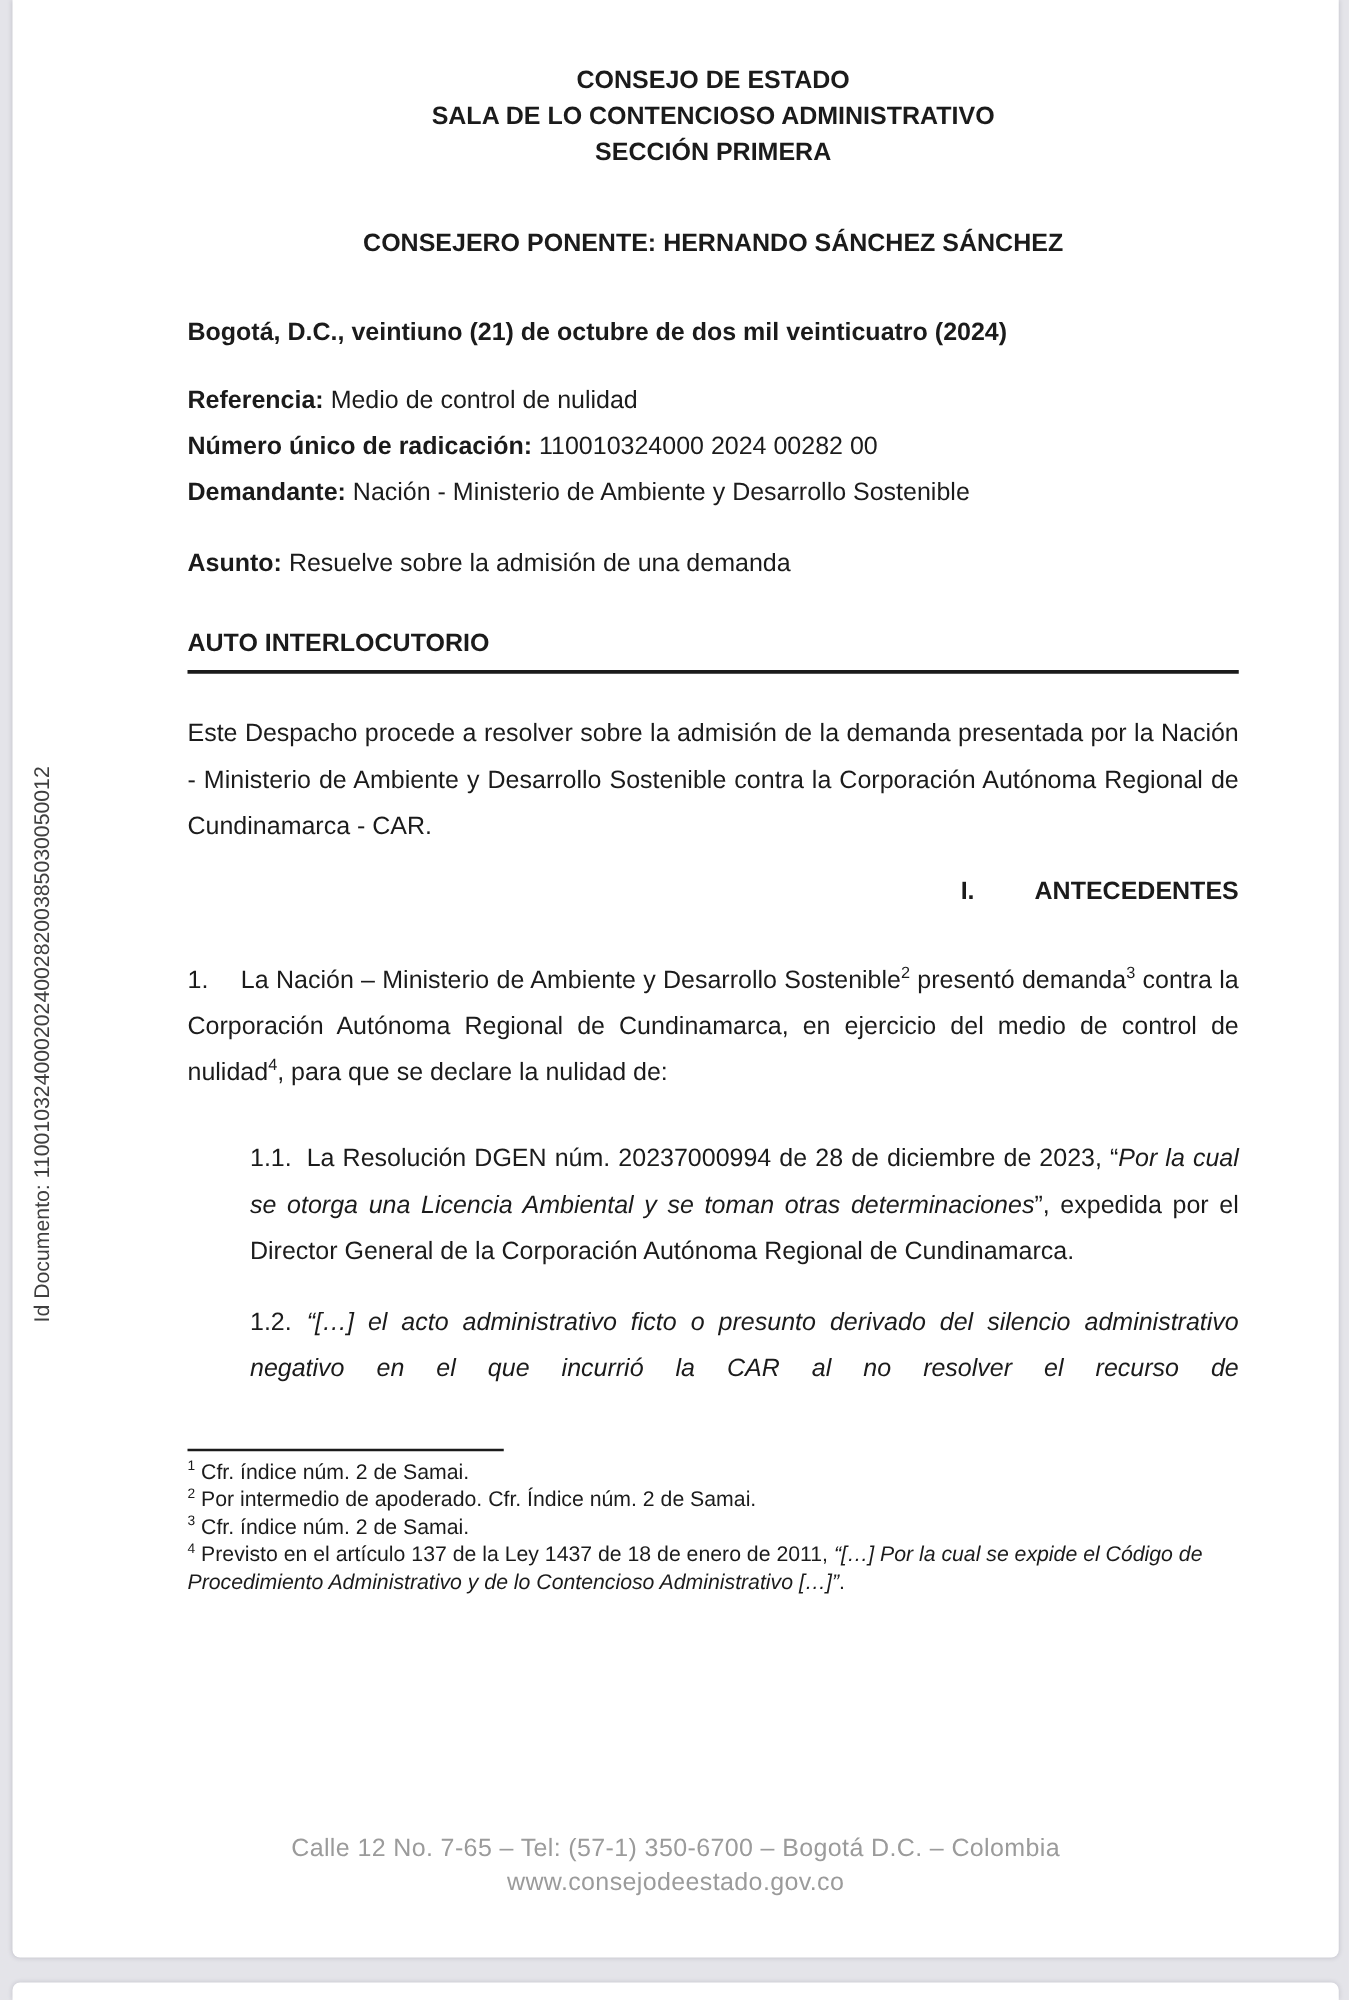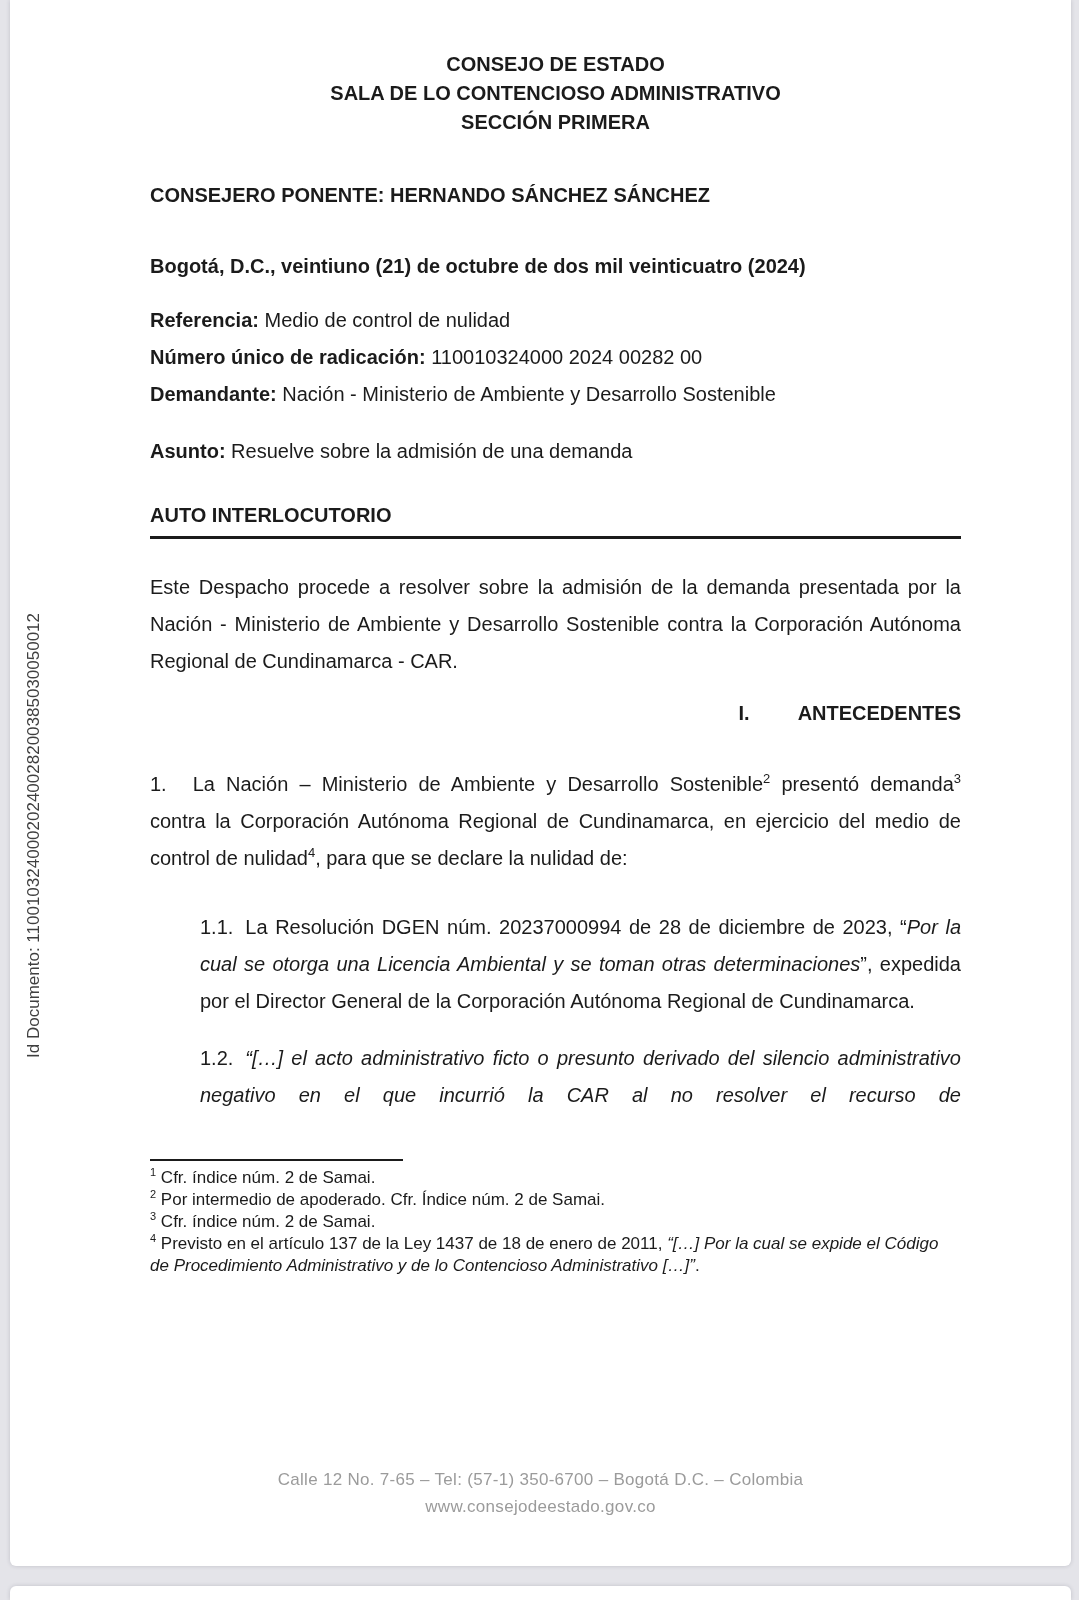--- a/index.html
+++ b/index.html
@@ -23,28 +23,28 @@
   .page1 {
     height: 1566px;
     border-radius: 0 0 6px 6px;
   }
   .page-gap { height: 20px; }
   .page2 {
     height: 14px;
     border-radius: 6px 6px 0 0;
   }
   .content {
-    padding: 50px 110px 0 140px;
+    padding: 50px 80px 0 140px;
     font-size: 20px;
   }
   .doc-header { text-align: center; font-weight: bold; }
   .doc-header .hline { line-height: 29px; }
   .ponente {
     margin-top: 46px;
-    text-align: left;
+    text-align: center;
     font-weight: bold;
     line-height: 24px;
   }
   .dateline {
     margin-top: 47px;
     font-weight: bold;
     line-height: 24px;
   }
   .refblock { margin-top: 24px; }
   .refline { line-height: 37px; }
@@ -95,21 +95,21 @@
   }
   .fn-line { line-height: 22px; }
   .fn-line sup { font-size: 11px; }
   .page-footer {
     position: absolute;
     top: 1466px;
     left: 0;
     right: 0;
     text-align: center;
     color: #9b9b9b;
-    font-size: 17px;
+    font-size: 20px;
     letter-spacing: 0.3px;
   }
   .page-footer div { line-height: 27px; }
   .vertical-id {
     position: absolute;
     left: 14px;
     top: 613px;
   }
   .vertical-id span {
     display: inline-block;

